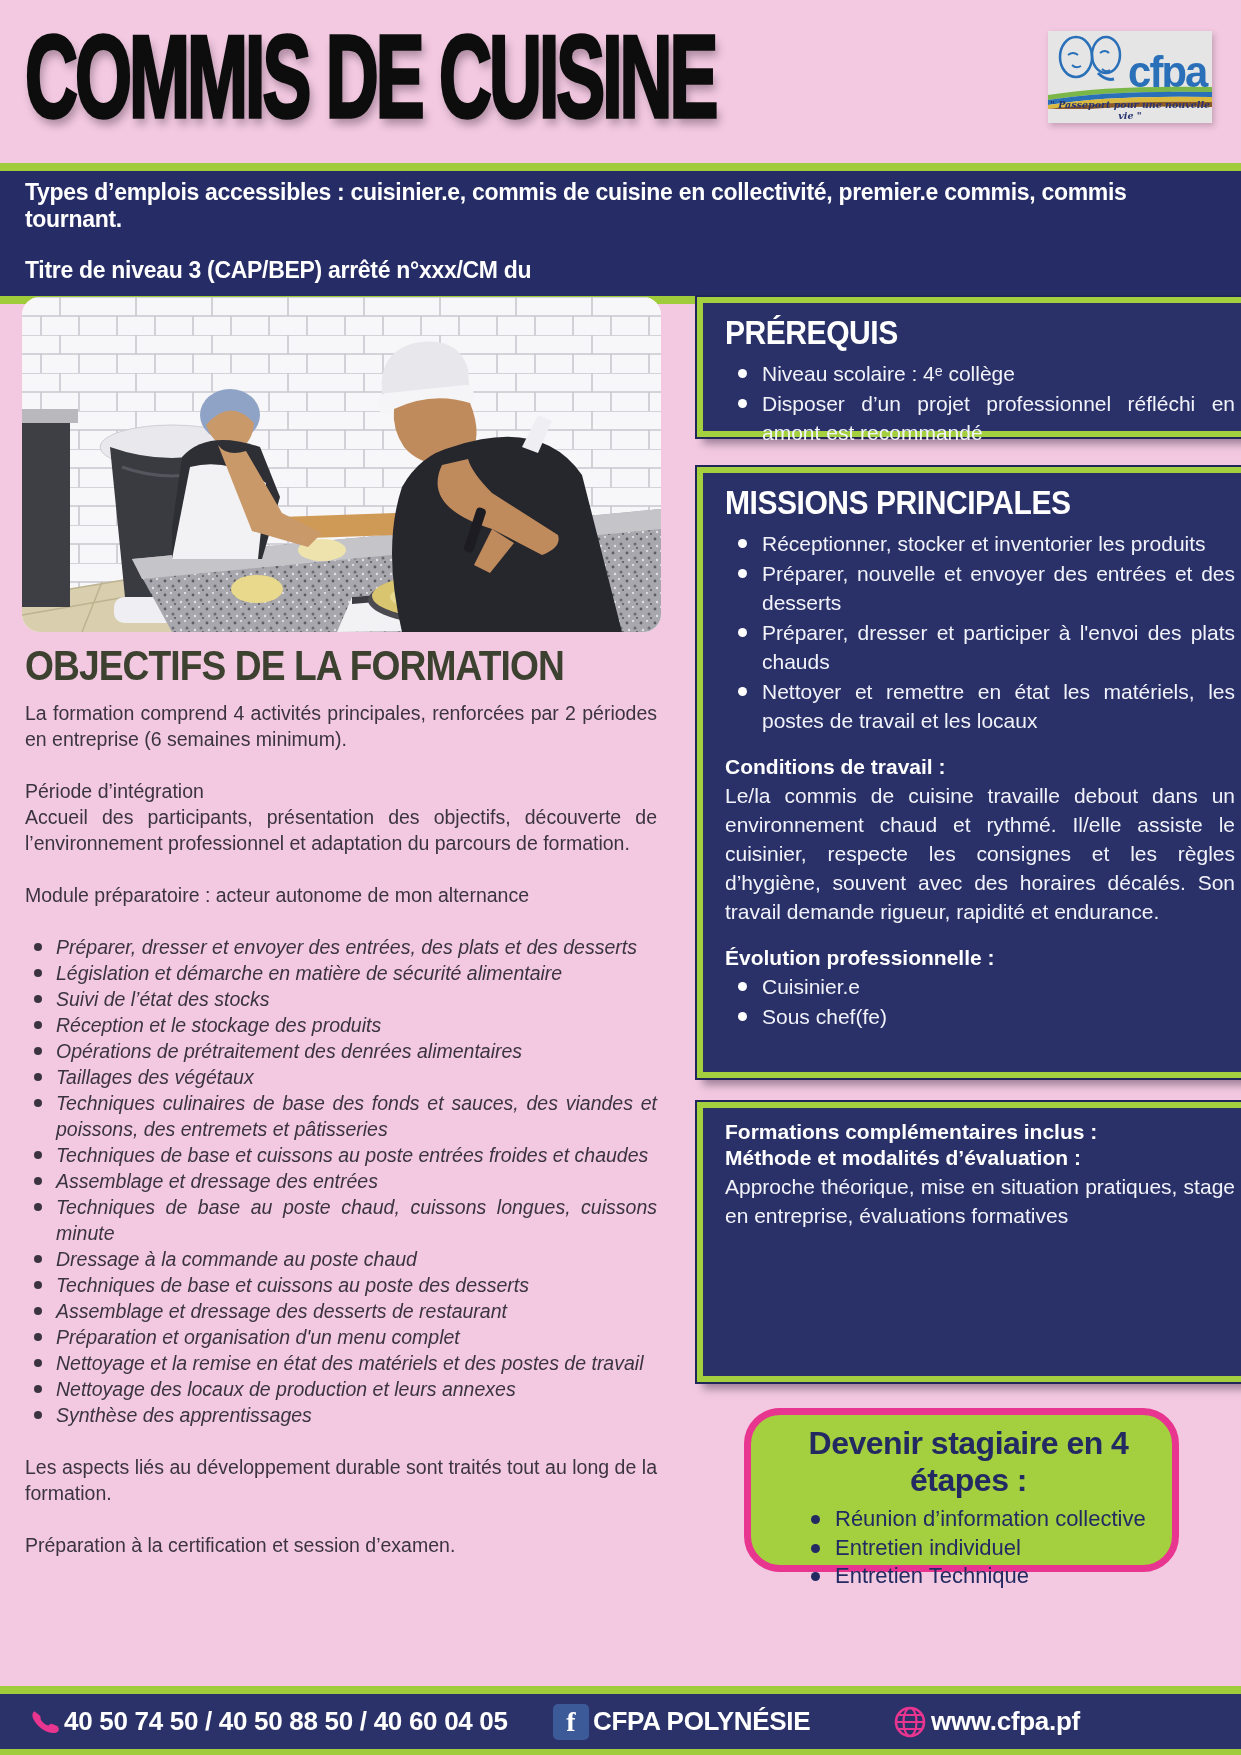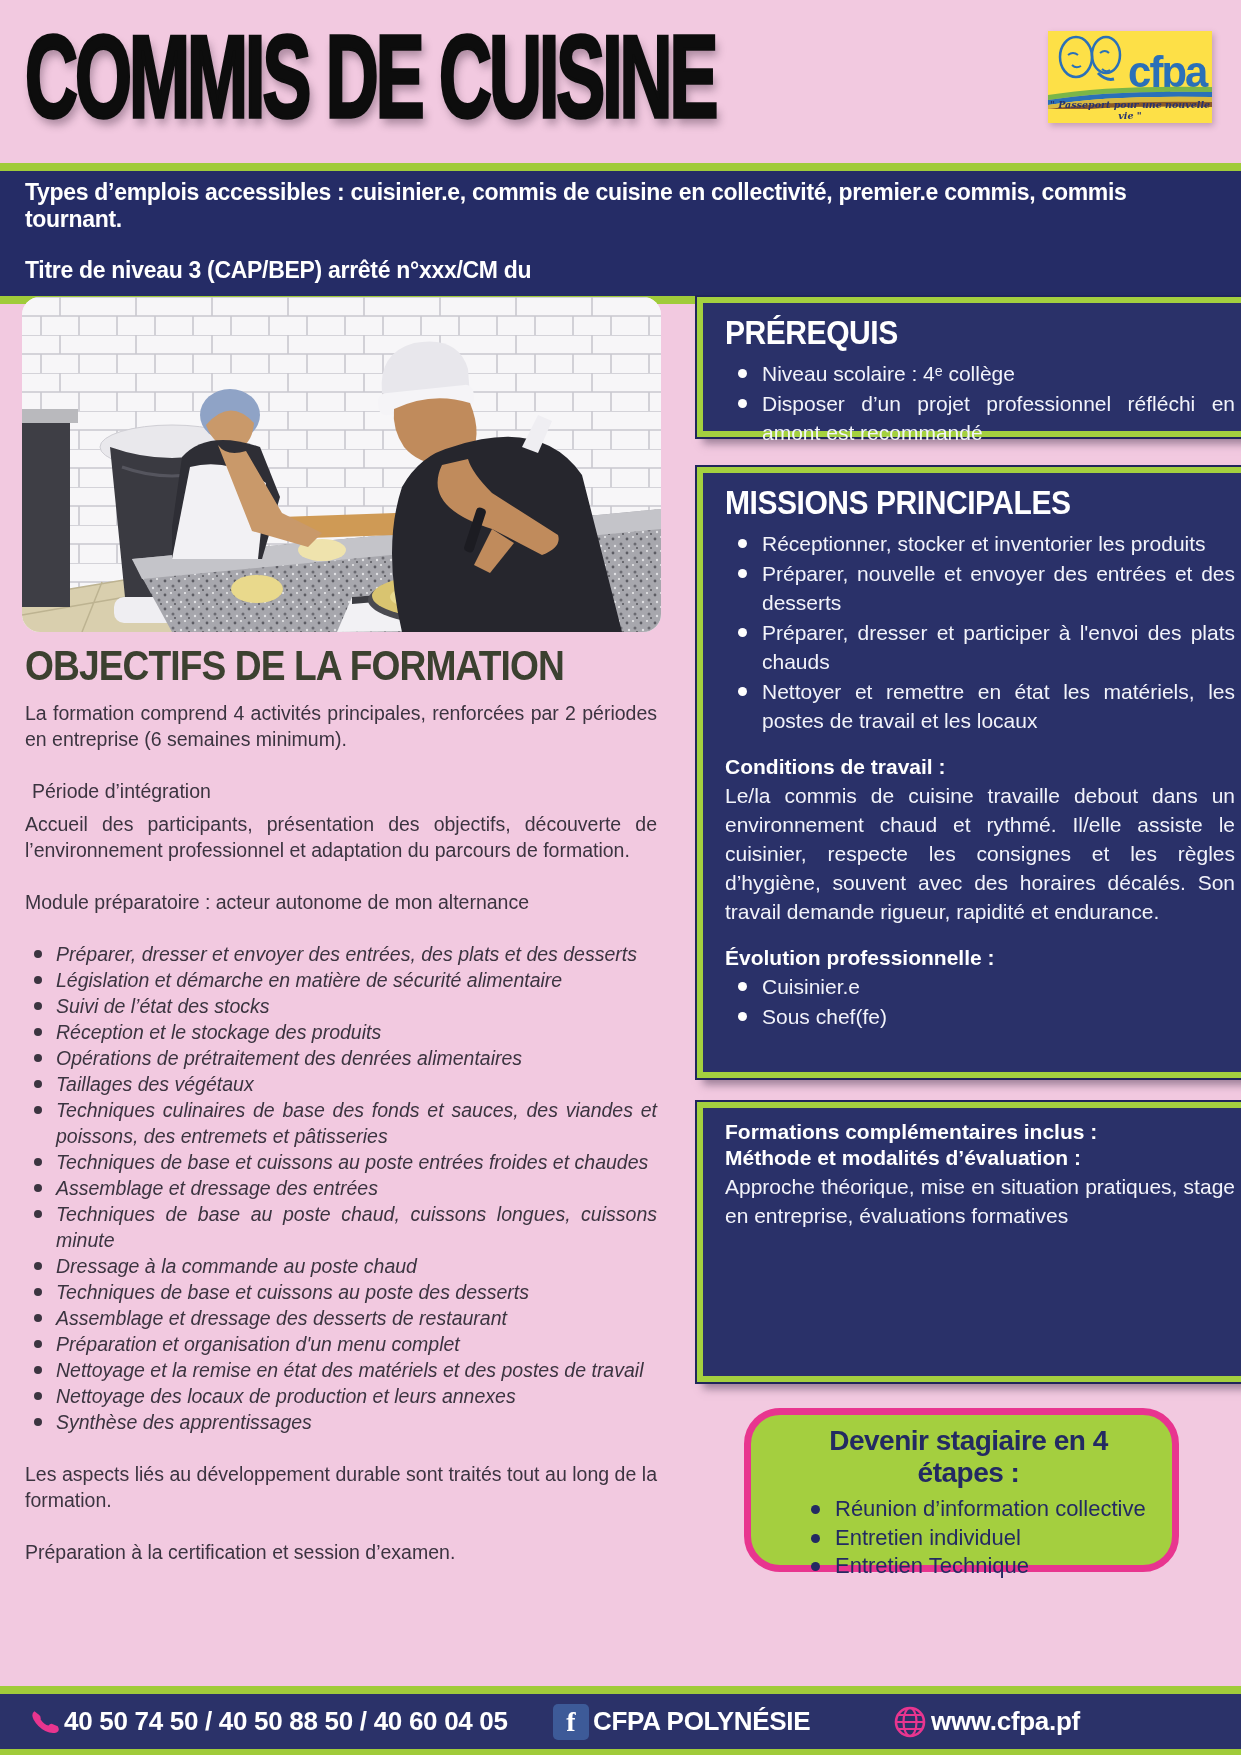--- a/index.html
+++ b/index.html
@@ -13,21 +13,21 @@
   .main-title{
     position:absolute; left:25px; top:10px;
     font-size:99px; font-weight:bold; color:#0d0d0d;
     letter-spacing:-4px; white-space:nowrap;
     transform:scale(0.74,1.18); transform-origin:left top;
     -webkit-text-stroke:3px #0d0d0d;
     text-shadow:4px 6px 9px rgba(40,20,40,.35);
   }
   .logo-card{
     position:absolute; left:1048px; top:31px; width:164px; height:92px;
-    background:#fde047; box-shadow:2px 3px 6px rgba(60,30,60,.25);
+    background:#e5e5e5; box-shadow:2px 3px 6px rgba(60,30,60,.25);
   }
   .logo-faces{position:absolute;left:6px;top:4px;}
   .logo-word{
     position:absolute; right:6px; top:16px; font-size:44px; font-weight:bold;
     color:#2a70b8; letter-spacing:-2px; transform:scale(.95,1.0); transform-origin:right top;
   }
   .logo-stripes{position:absolute;left:0;top:52px;width:164px;height:26px;}
   .logo-tagline{
     position:absolute; left:0; right:0; bottom:2px; text-align:center;
     font-family:"DejaVu Serif", serif; font-style:italic; font-weight:bold;
@@ -48,21 +48,21 @@
   .objectifs-title{
     position:absolute; left:25px; top:642px; font-size:40px; font-weight:bold;
     color:#3c4130; letter-spacing:-1px; transform:scale(.93,1.05); transform-origin:left top;
     white-space:nowrap;
   }
   .left-col{
     position:absolute; left:25px; top:700px; width:632px;
     font-size:19.5px; line-height:26px; text-align:justify; color:#3b3440;
   }
   .left-col p{margin:0 0 26px 0;}
-  .left-col p.tight{margin:7px;}
+  .left-col p.tight{margin:0;}
   ul.plainlist{list-style:none; margin:0; padding:0;}
   ul.plainlist li{position:relative; padding-left:31px; text-align:justify;font-style:italic;}
   ul.plainlist li::before{
     content:""; position:absolute; left:9px; top:9px; width:8px; height:8px;
     border-radius:50%; background:#3b3440;
   }
   .left-col ul{margin:0 0 26px 0;}
   
   .navy-box{
     position:absolute; left:697px; width:564px; box-sizing:border-box;
@@ -88,21 +88,21 @@
   #box-prerequis{top:297px; height:140px;}
   #box-missions{top:467px; height:611px;}
   #box-complements{top:1102px; height:280px;}
   #box-complements .sub{margin-top:2px;}
   
   .devenir-box{
     position:absolute; left:744px; top:1408px; width:435px; height:164px; box-sizing:border-box;
     background:#a4cf3f; border:7px solid #e8358f; border-radius:36px;
     color:#232a62; padding:8px 18px 8px 24px;
   }
-  .devenir-box h2{margin:2px 0 6px 8px; font-size:28px; text-align:center; letter-spacing:-.5px;}
+  .devenir-box h2{margin:2px 0 6px 8px; font-size:32px; text-align:center; letter-spacing:-.5px;}
   ul.navylist{list-style:none; margin:0; padding:0 0 0 30px;}
   ul.navylist li{
     position:relative; padding-left:30px; font-size:22px; line-height:28.5px; font-weight:500;
   }
   ul.navylist li::before{
     content:""; position:absolute; left:6px; top:10px; width:9px; height:9px;
     border-radius:50%; background:#232a62;
   }
   
   .footer{position:absolute; left:0; top:1686px; width:1241px;}

